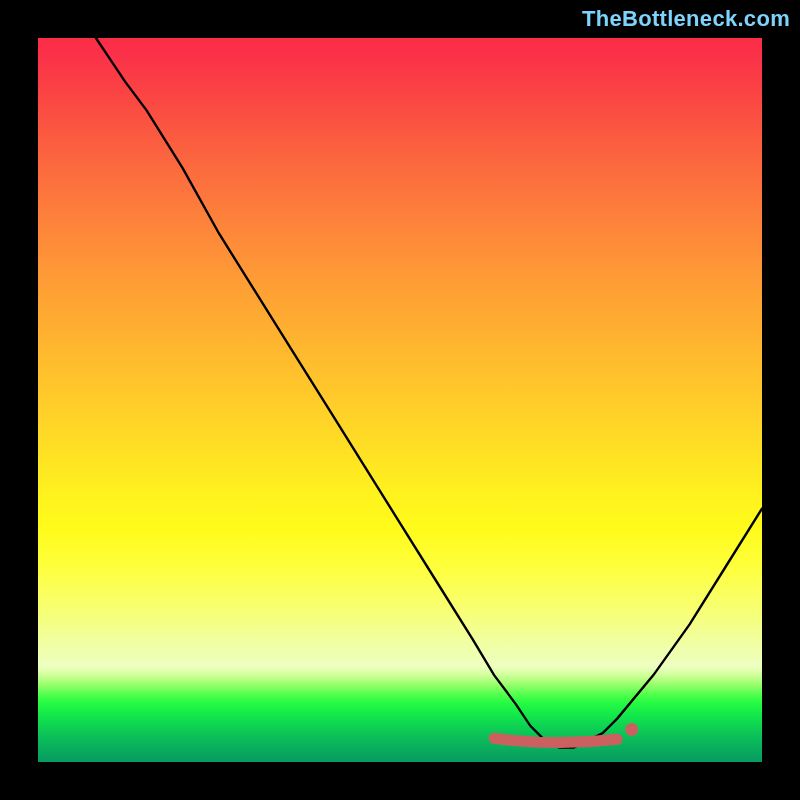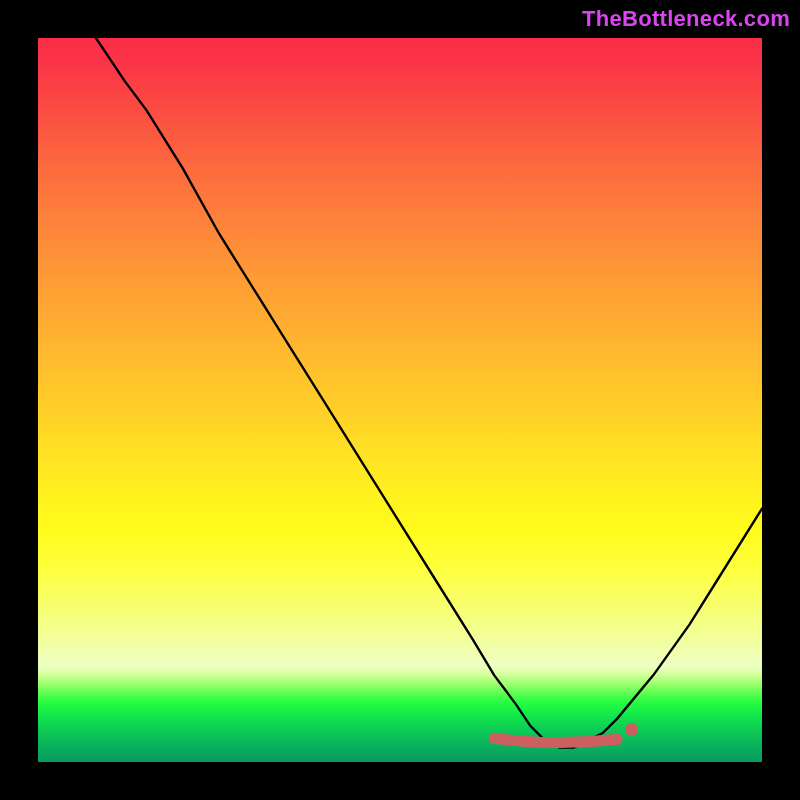--- a/index.html
+++ b/index.html
@@ -13,21 +13,21 @@
   }
   .wrap {
     position: relative;
     width: 800px;
     height: 800px;
   }
   .watermark {
     position: absolute;
     top: 6px;
     right: 10px;
-    color: #d946ef;
+    color: #7dd3fc;
     font-size: 22px;
     font-weight: 600;
     letter-spacing: 0.3px;
     z-index: 6;
   }
   .plot-area {
     position: absolute;
     left: 38px;
     top: 38px;
     width: 724px;

